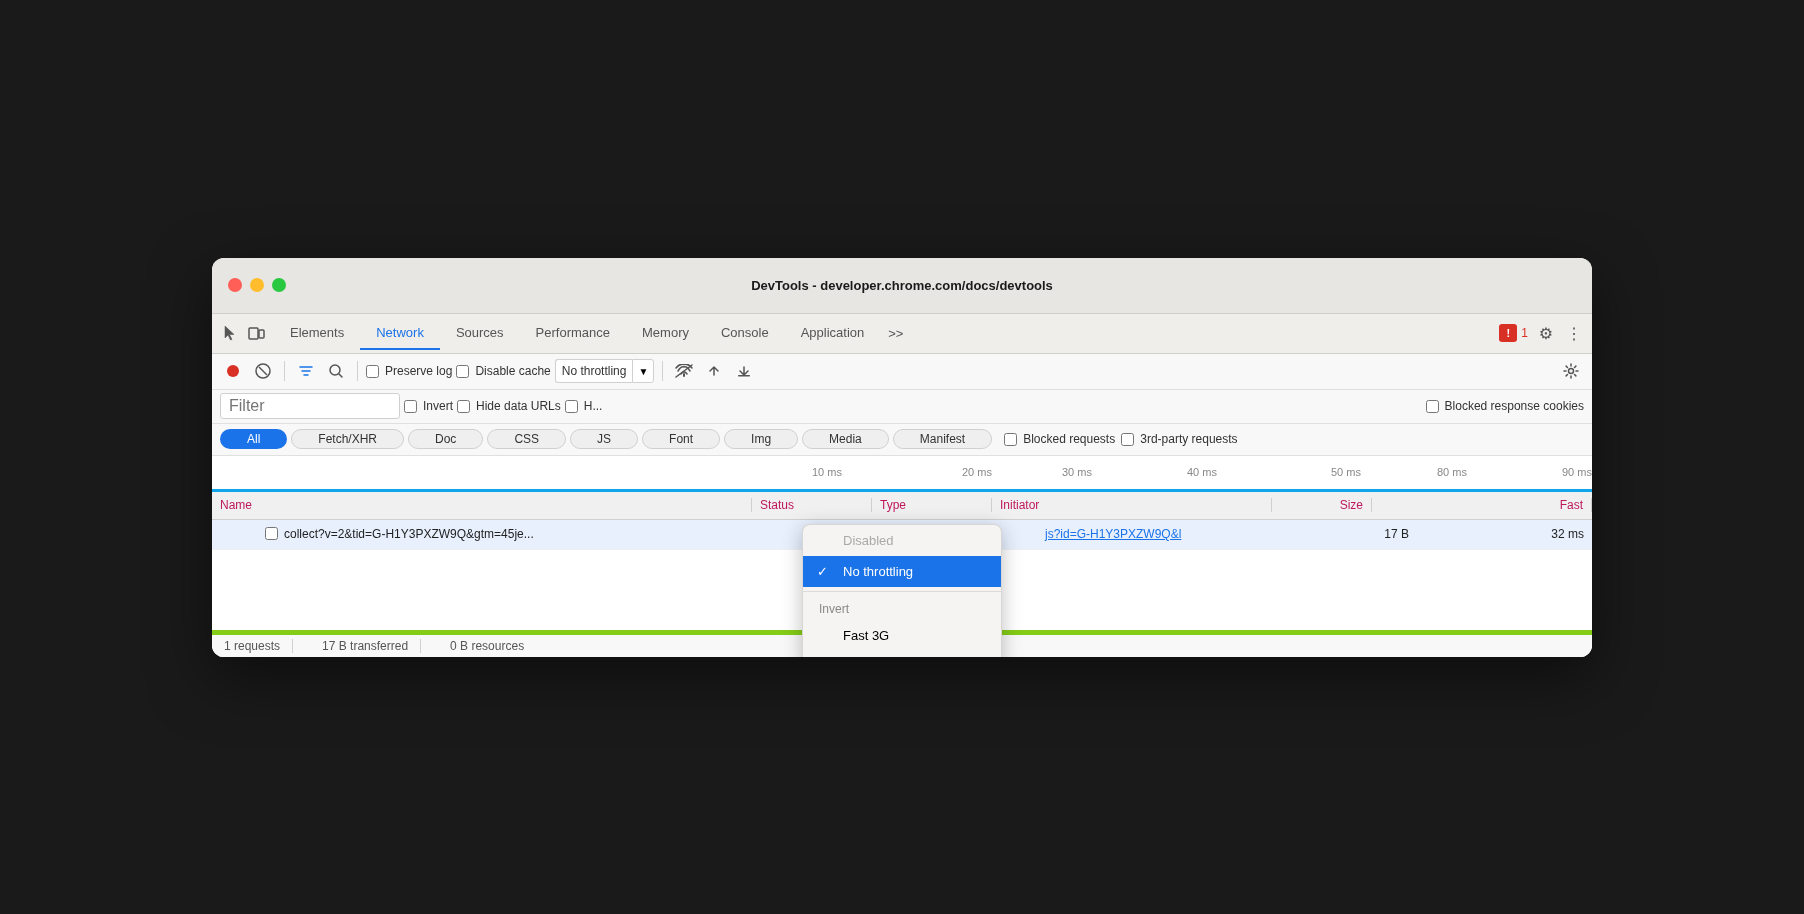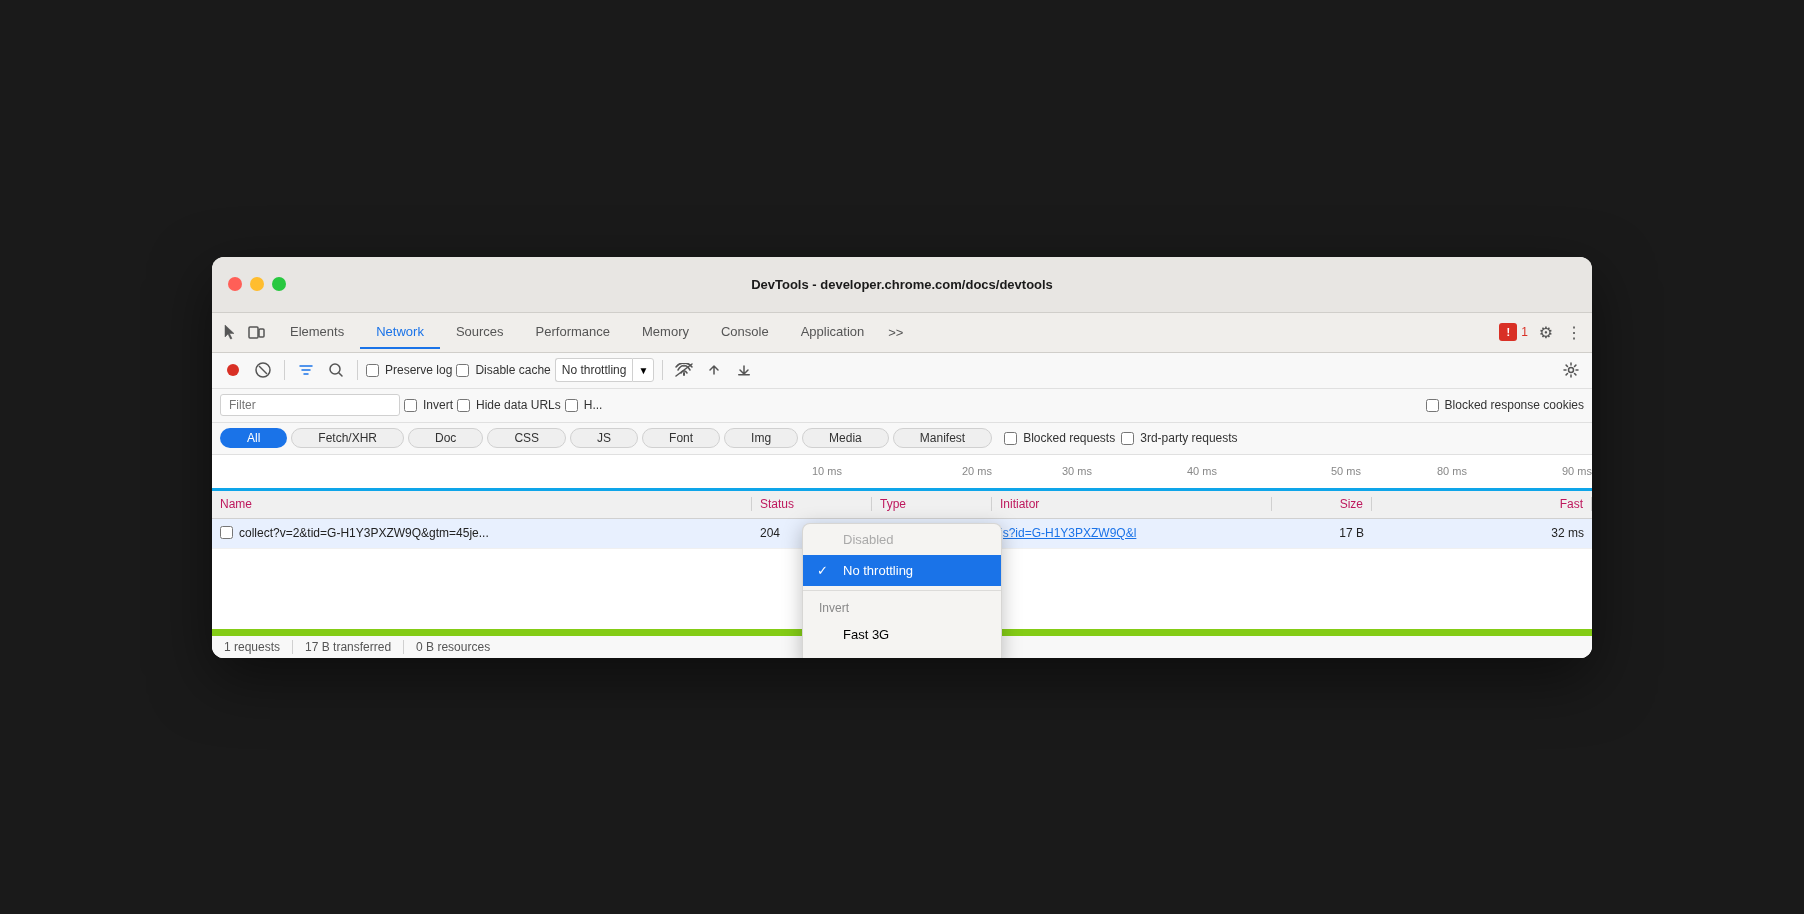--- a/index.html
+++ b/index.html
@@ -202,21 +202,21 @@
       align-items: center;
       padding: 4px 8px;
       gap: 4px;
       border-bottom: 1px solid #e0e0e0;
       height: 34px;
     }
     .filter-input {
       border: 1px solid #d0d0d0;
       border-radius: 3px;
       padding: 3px 8px;
-      font-size: 12px;
+      font-size: 16px;
       color: #333;
       width: 180px;
       outline: none;
       background: white;
     }
     .filter-tags {
       display: flex;
       align-items: center;
       gap: 4px;
     }
@@ -307,35 +307,35 @@
       background: #e8f0fe;
     }
     .td {
       font-size: 12px;
       color: #222;
       padding: 0 8px;
       overflow: hidden;
       text-overflow: ellipsis;
       white-space: nowrap;
     }
-    .td-name { width: 540px; display: flex; align-items: flex-start; gap: 6px; }
+    .td-name { width: 540px; display: flex; align-items: flex-start; gap: 6px; margin-left: 45px; }
     .td-status { width: 120px; }
     .td-type { width: 120px; }
     .td-initiator { width: 280px; color: #1a73e8; }
     .td-size { width: 100px; text-align: right; }
     .td-time { flex: 1; text-align: right; }
     .status-bar {
       background: #f8f8f8;
-      border-top: 7px solid #84cc16;
+      border-top: 5px solid #84cc16;
       padding: 4px 12px;
       font-size: 12px;
       color: #555;
       display: flex;
       align-items: center;
-      gap: 0;
+      gap: 17px;
     }
     .status-item {
       padding: 0 12px 0 0;
       border-right: 1px solid #d0d0d0;
       margin-right: 12px;
     }
     .status-item:last-child { border-right: none; }
     .dropdown-menu {
       position: absolute;
       top: 170px;

